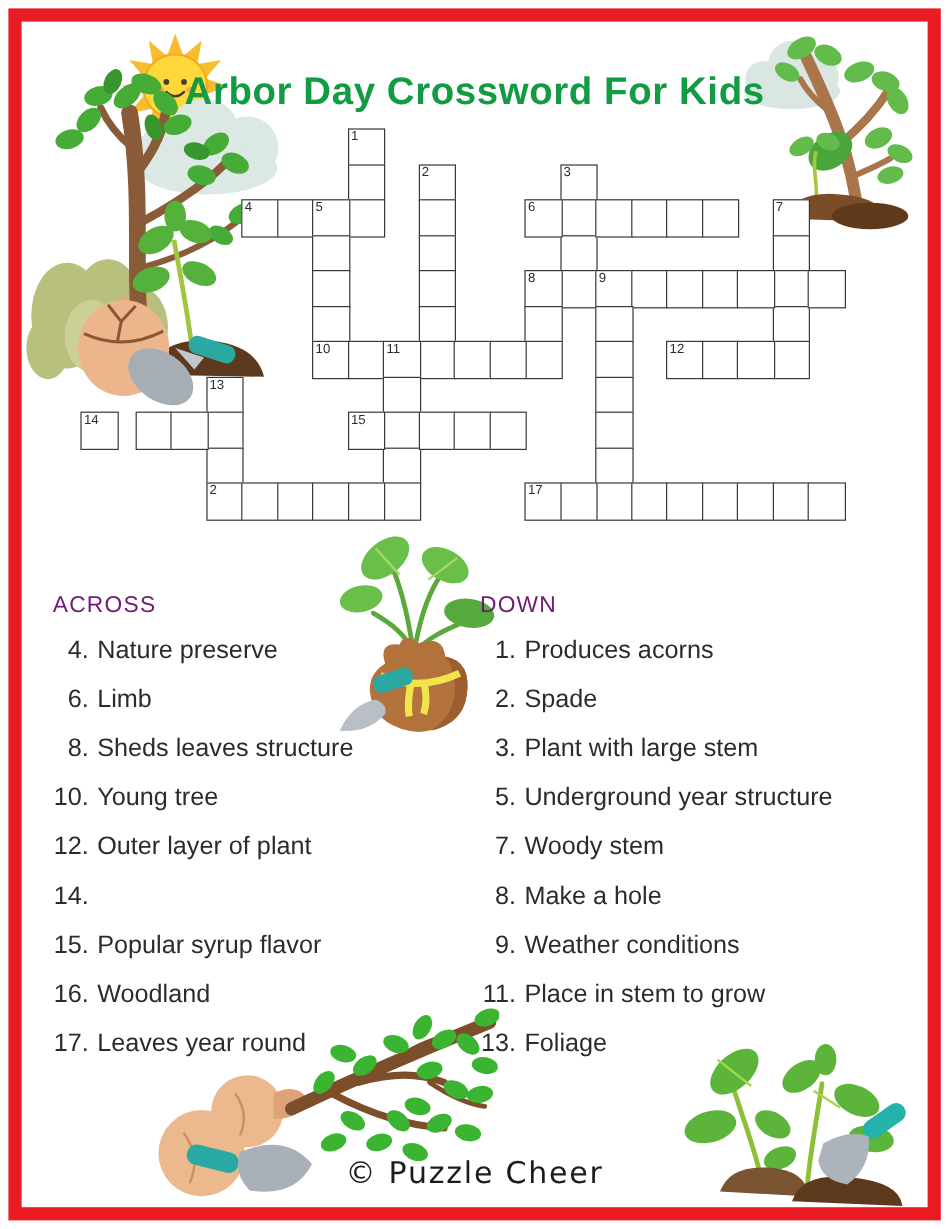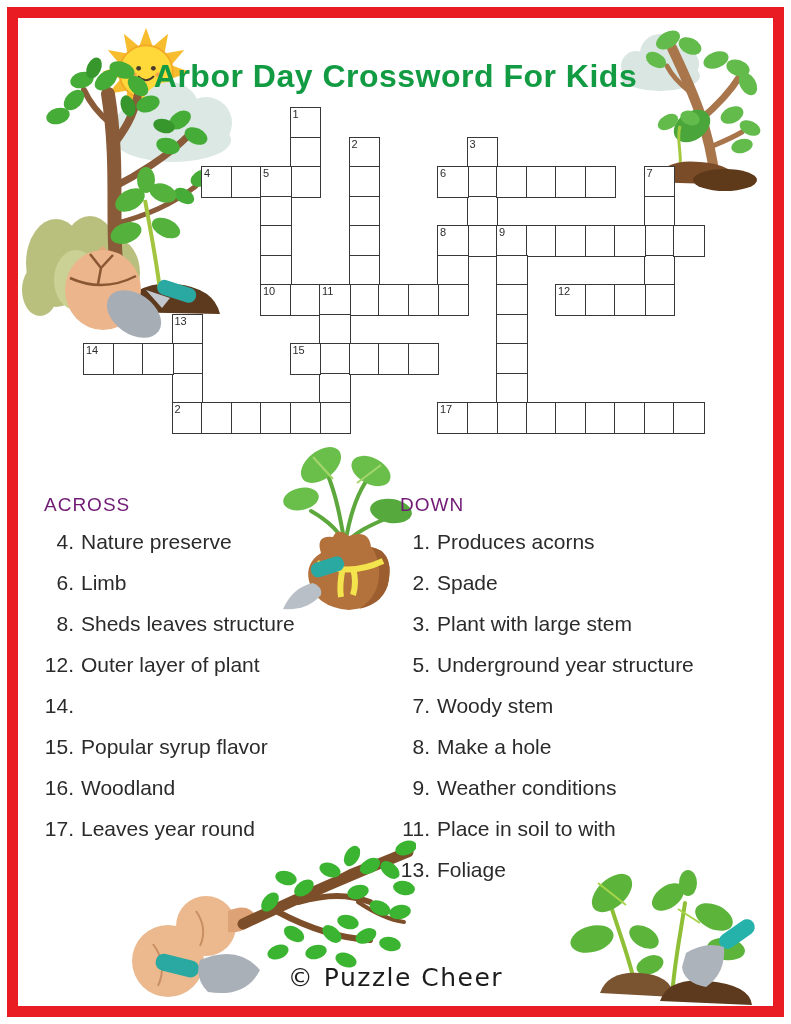--- a/index.html
+++ b/index.html
@@ -346,21 +346,21 @@
     <div class="cell" style="left: 584.5px; top: 284px;"></div>
     <div class="cell" style="left: 614px; top: 284px;"></div>
     <div class="cell" style="left: 171.5px; top: 313.5px;">
       <span class="cell-num">13</span>
     </div>
     <div class="cell" style="left: 171.5px; top: 343px;"></div>
     <div class="cell" style="left: 171.5px; top: 372.5px;"></div>
     <div class="cell" style="left: 171.5px; top: 402px;">
       <span class="cell-num">2</span>
     </div>
-    <div class="cell" style="left: 83px; top: 343px; text-decoration: underline;">
+    <div class="cell" style="left: 67px; top: 343px; text-decoration: underline;">
       <span class="cell-num">14</span>
     </div>
     <div class="cell" style="left: 112.5px; top: 343px;"></div>
     <div class="cell" style="left: 142px; top: 343px;"></div>
     <div class="cell" style="left: 289.5px; top: 343px;">
       <span class="cell-num">15</span>
     </div>
     <div class="cell" style="left: 348.5px; top: 343px;"></div>
     <div class="cell" style="left: 378px; top: 343px;"></div>
     <div class="cell" style="left: 407.5px; top: 343px;"></div>
@@ -389,20 +389,24 @@
       </div>
       <div class="clue">
         <span class="cnum">6.</span>
         <span class="ctext">Limb</span>
       </div>
       <div class="clue">
         <span class="cnum">8.</span>
         <span class="ctext">Sheds leaves structure</span>
       </div>
       <div class="clue">
+        <span class="cnum">10.</span>
+        <span class="ctext">Young tree</span>
+      </div>
+      <div class="clue">
         <span class="cnum">12.</span>
         <span class="ctext">Outer layer of plant</span>
       </div>
       <div class="clue">
         <span class="cnum">14.</span>
       </div>
       <div class="clue">
         <span class="cnum">15.</span>
         <span class="ctext">Popular syrup flavor</span>
       </div>
@@ -443,21 +447,21 @@
       <div class="clue">
         <span class="cnum">8.</span>
         <span class="ctext">Make a hole</span>
       </div>
       <div class="clue">
         <span class="cnum">9.</span>
         <span class="ctext">Weather conditions</span>
       </div>
       <div class="clue">
         <span class="cnum">11.</span>
-        <span class="ctext">Place in soil to with</span>
+        <span class="ctext">Place in stem to grow</span>
       </div>
       <div class="clue">
         <span class="cnum">13.</span>
         <span class="ctext">Foliage</span>
       </div>
     </div>
 </div>
 
 <div class="footer">© Puzzle Cheer</div>
 

